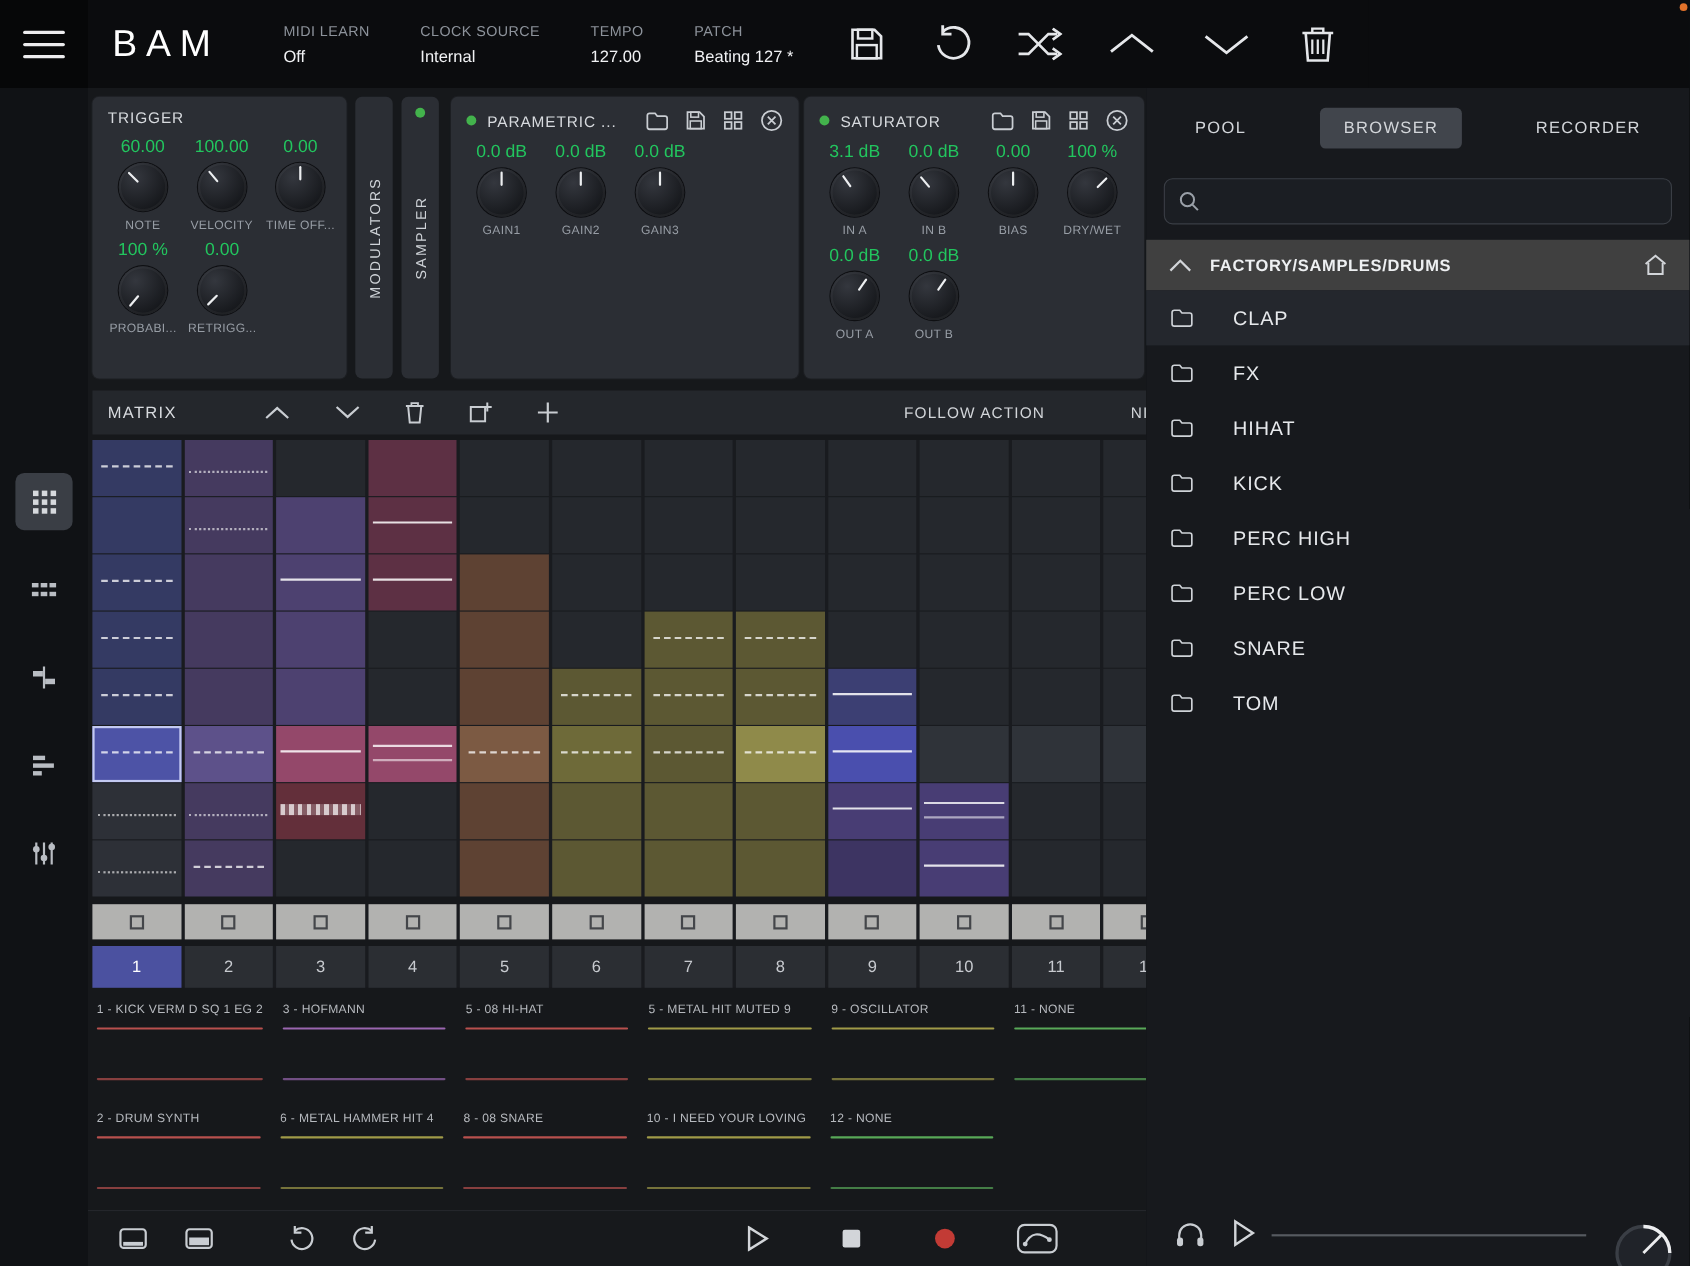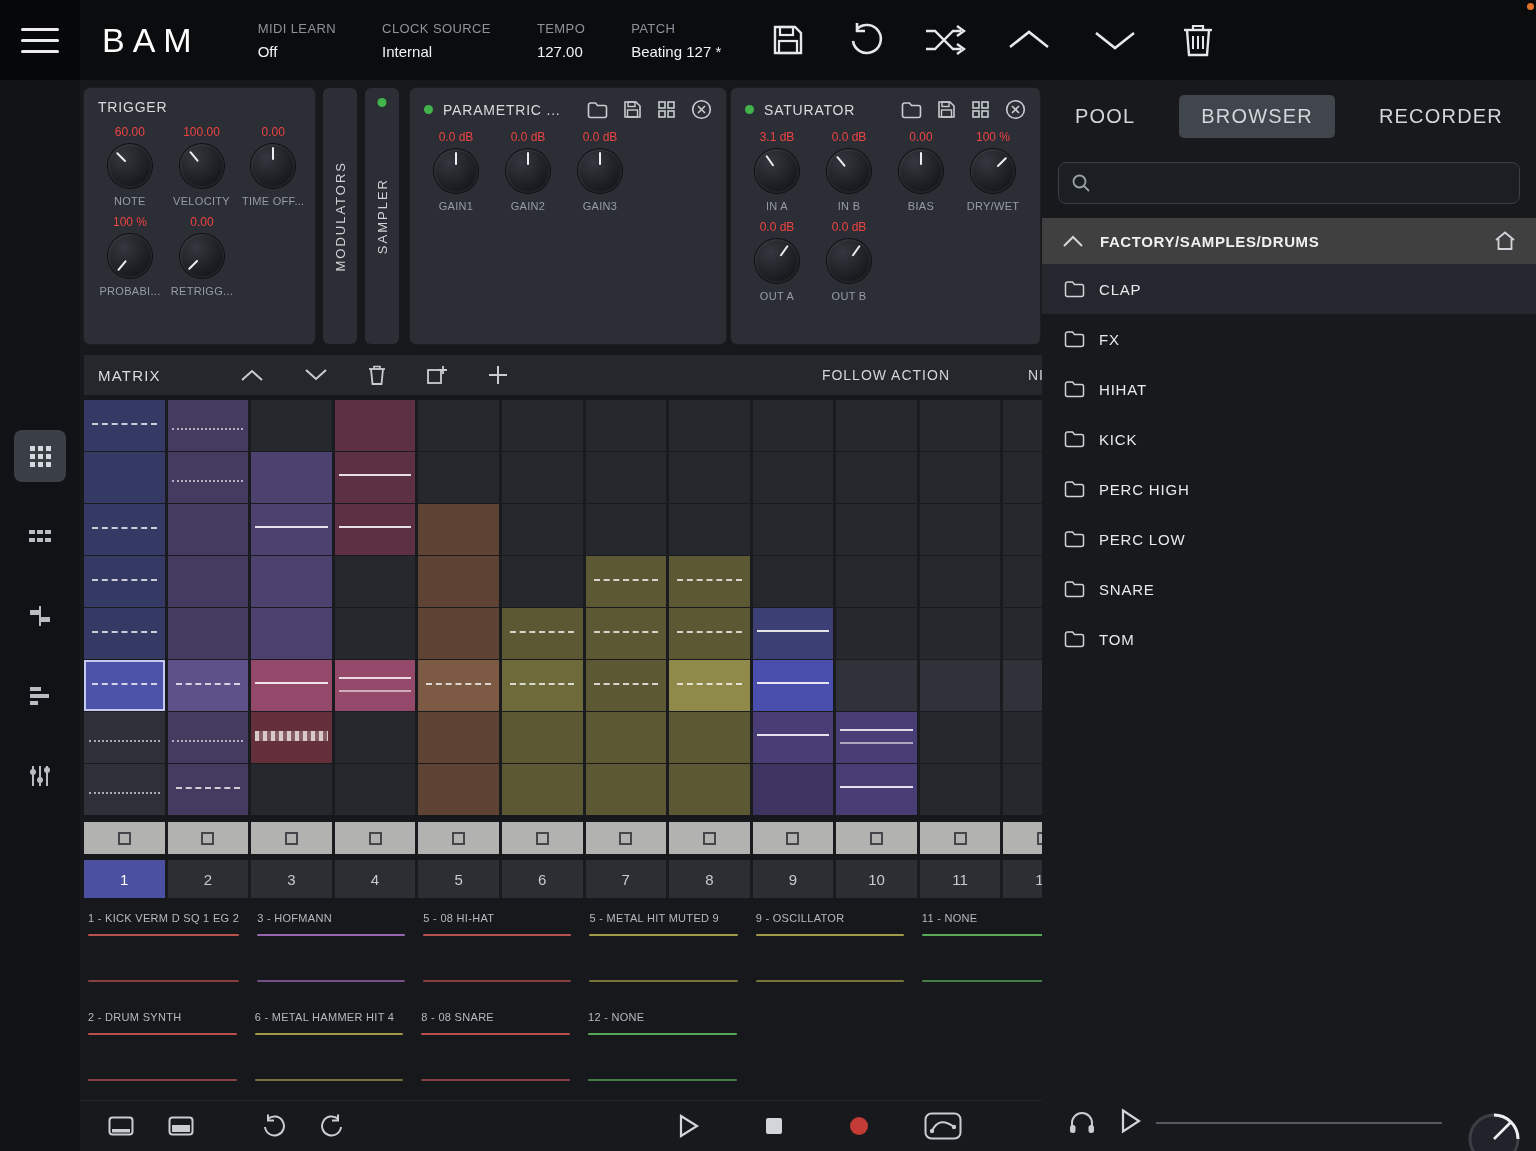--- a/index.html
+++ b/index.html
@@ -45,21 +45,21 @@
   .mod-parametric{ left:330px; top:8px; width:316px; height:256px; }
   .mod-saturator { left:651px; top:8px; width:309px; height:256px; }
 
   .mod-header { display:flex; align-items:center; gap:10px; padding:11px 14px 2px 14px; }
   .mod-title { font-size:14px; color:#d7dade; letter-spacing:.8px; white-space:nowrap; }
   .mod-icons { margin-left:auto; display:flex; align-items:center; gap:15px; }
   .micon { cursor:pointer; display:flex; }
 
   .krow { display:flex; padding:8px 6px 0 10px; }
   .kcell { width:72px; display:flex; flex-direction:column; align-items:center; }
-  .kval { font-size:12px; color:#ef4444; margin-bottom:5px; white-space:nowrap; }
+  .kval { font-size:16px; color:#22c55e; margin-bottom:5px; white-space:nowrap; }
   .knob { width:44px; height:44px; border-radius:50%; position:relative; cursor:pointer;
     background:radial-gradient(circle at 35% 30%, #34373e, #17191d 72%);
     box-shadow:0 0 0 1px #0e0f12, inset 0 0 0 2px rgba(255,255,255,.04); }
   .kind { position:absolute; inset:0; }
   .kind::after { content:""; position:absolute; left:50%; top:3px; width:2px; height:13px;
     background:#eceef0; transform:translateX(-50%); border-radius:1px; }
   .klab { font-size:11px; color:#979da5; margin-top:7px; letter-spacing:.3px; white-space:nowrap; }
 
   
   .mtoolbar { position:absolute; left:4px; top:275px; width:1000px; height:40px; background:#24272c;
@@ -112,34 +112,34 @@
   .tbtn { position:absolute; top:50%; transform:translateY(-50%); cursor:pointer; display:flex; }
   .t-panel1 { left:28px; } .t-panel2 { left:88px; } .t-undo { left:180px; } .t-redo { left:240px; }
   .t-play { left:598px; } .t-stop { left:684px; } .t-rec { left:768px; } .t-auto { left:844px; }
   .rec-dot { fill:var(--record-red,#c23b35); }
 
   
   .rightpanel { position:absolute; left:1042px; top:80px; width:494px; height:1071px;
     background:#17191d; z-index:20; }
   .btabs { position:absolute; left:0; top:14px; width:494px; height:44px; display:flex;
     justify-content:space-around; align-items:center; }
-  .btab { font-size:20px; color:#d3d6da; letter-spacing:1.2px; padding:10px 22px; cursor:pointer; }
+  .btab { font-size:15px; color:#d3d6da; letter-spacing:1.2px; padding:10px 22px; cursor:pointer; }
   .btab.active { background:#41454c; border-radius:5px; }
   .search { position:absolute; left:16px; top:82px; width:462px; height:42px; border:1px solid #3a3e45;
     border-radius:8px; background:#1b1e23; display:flex; align-items:center; padding:0 12px; gap:10px; }
   .search input { flex:1; background:transparent; border:0; outline:0; color:#e9ebee; font-size:15px;
     font-family:"Liberation Sans",sans-serif; }
   .crumb { position:absolute; left:0; top:138px; width:494px; height:46px; background:#404040;
     display:flex; align-items:center; gap:16px; padding:0 20px; }
   .crumbtxt { font-size:15px; font-weight:bold; color:#eef0f2; letter-spacing:.6px; }
   .crumb .home { margin-left:auto; display:flex; cursor:pointer; }
   .folders { position:absolute; left:0; top:184px; width:494px; }
   .folder-row { height:50px; display:flex; align-items:center; gap:14px; padding:0 22px; cursor:pointer; }
   .folder-row.selected { background:var(--browser-highlight,#24272d); }
-  .fname { font-size:15px; color:#e7e9ec; letter-spacing:.8px; }
+  .fname { font-size:18px; color:#e7e9ec; letter-spacing:.8px;margin-left:22px; }
 
   .preview { position:absolute; left:0; top:1018px; width:494px; height:53px; }
   .pv-phones { position:absolute; left:26px; top:12px; cursor:pointer; display:flex; }
   .pv-play { position:absolute; left:78px; top:10px; cursor:pointer; display:flex; }
   .pv-line { position:absolute; left:114px; top:24px; width:286px; height:2px; background:#565a60;
     cursor:pointer; }
   .pv-knob { position:absolute; left:424px; top:13px; cursor:pointer; display:flex; }
 </style>
 </head>
 <body>
@@ -765,20 +765,25 @@
           <div class="tline" style="background: rgb(160, 154, 72);"></div>
           <div class="tline t2" style="background: rgb(160, 154, 72);"></div>
         </div>
 
         <div class="track">
           <div class="tname">8 - 08 SNARE</div>
           <div class="tline" style="background: rgb(184, 80, 78);"></div>
           <div class="tline t2" style="background: rgb(184, 80, 78);"></div>
         </div>
 
+        <div class="track">
+          <div class="tname">10 - I NEED YOUR LOVING</div>
+          <div class="tline" style="background: rgb(160, 154, 72);"></div>
+          <div class="tline t2" style="background: rgb(160, 154, 72);"></div>
+        </div>
 
         <div class="track">
           <div class="tname">12 - NONE</div>
           <div class="tline" style="background: rgb(88, 168, 88);"></div>
           <div class="tline t2" style="background: rgb(88, 168, 88);"></div>
         </div>
       </div>
   </div>
 
   <div class="transport">

